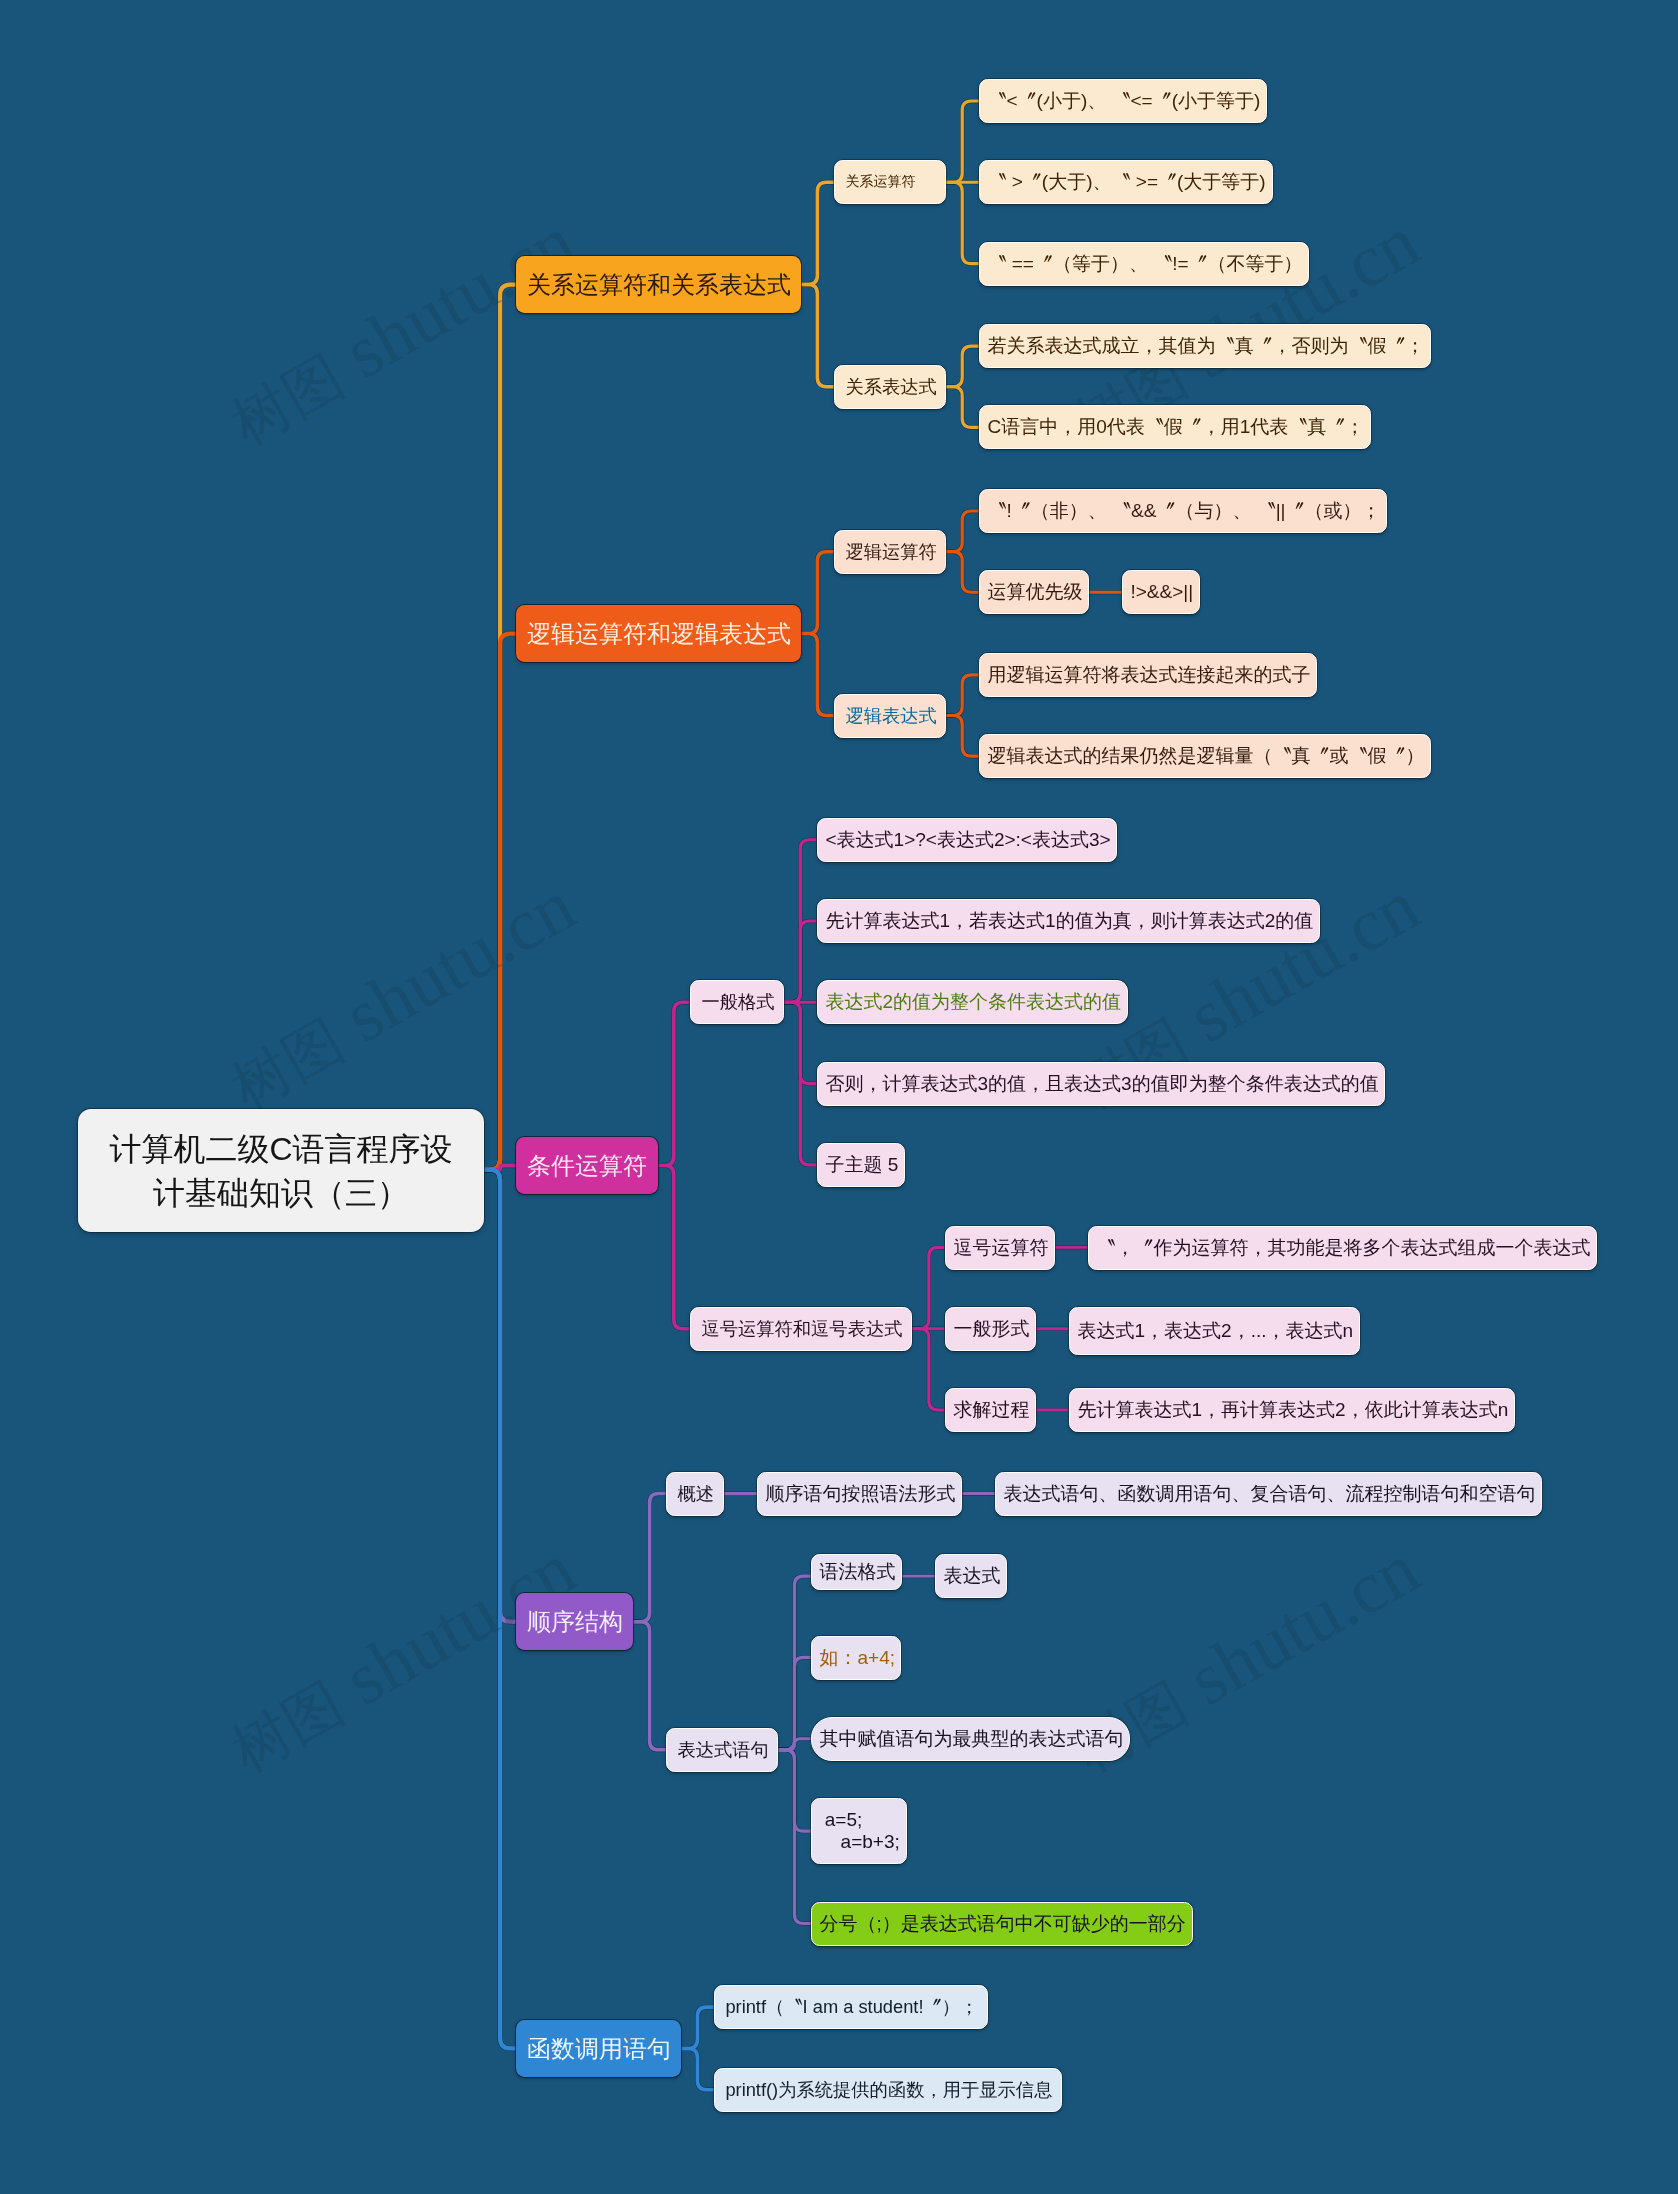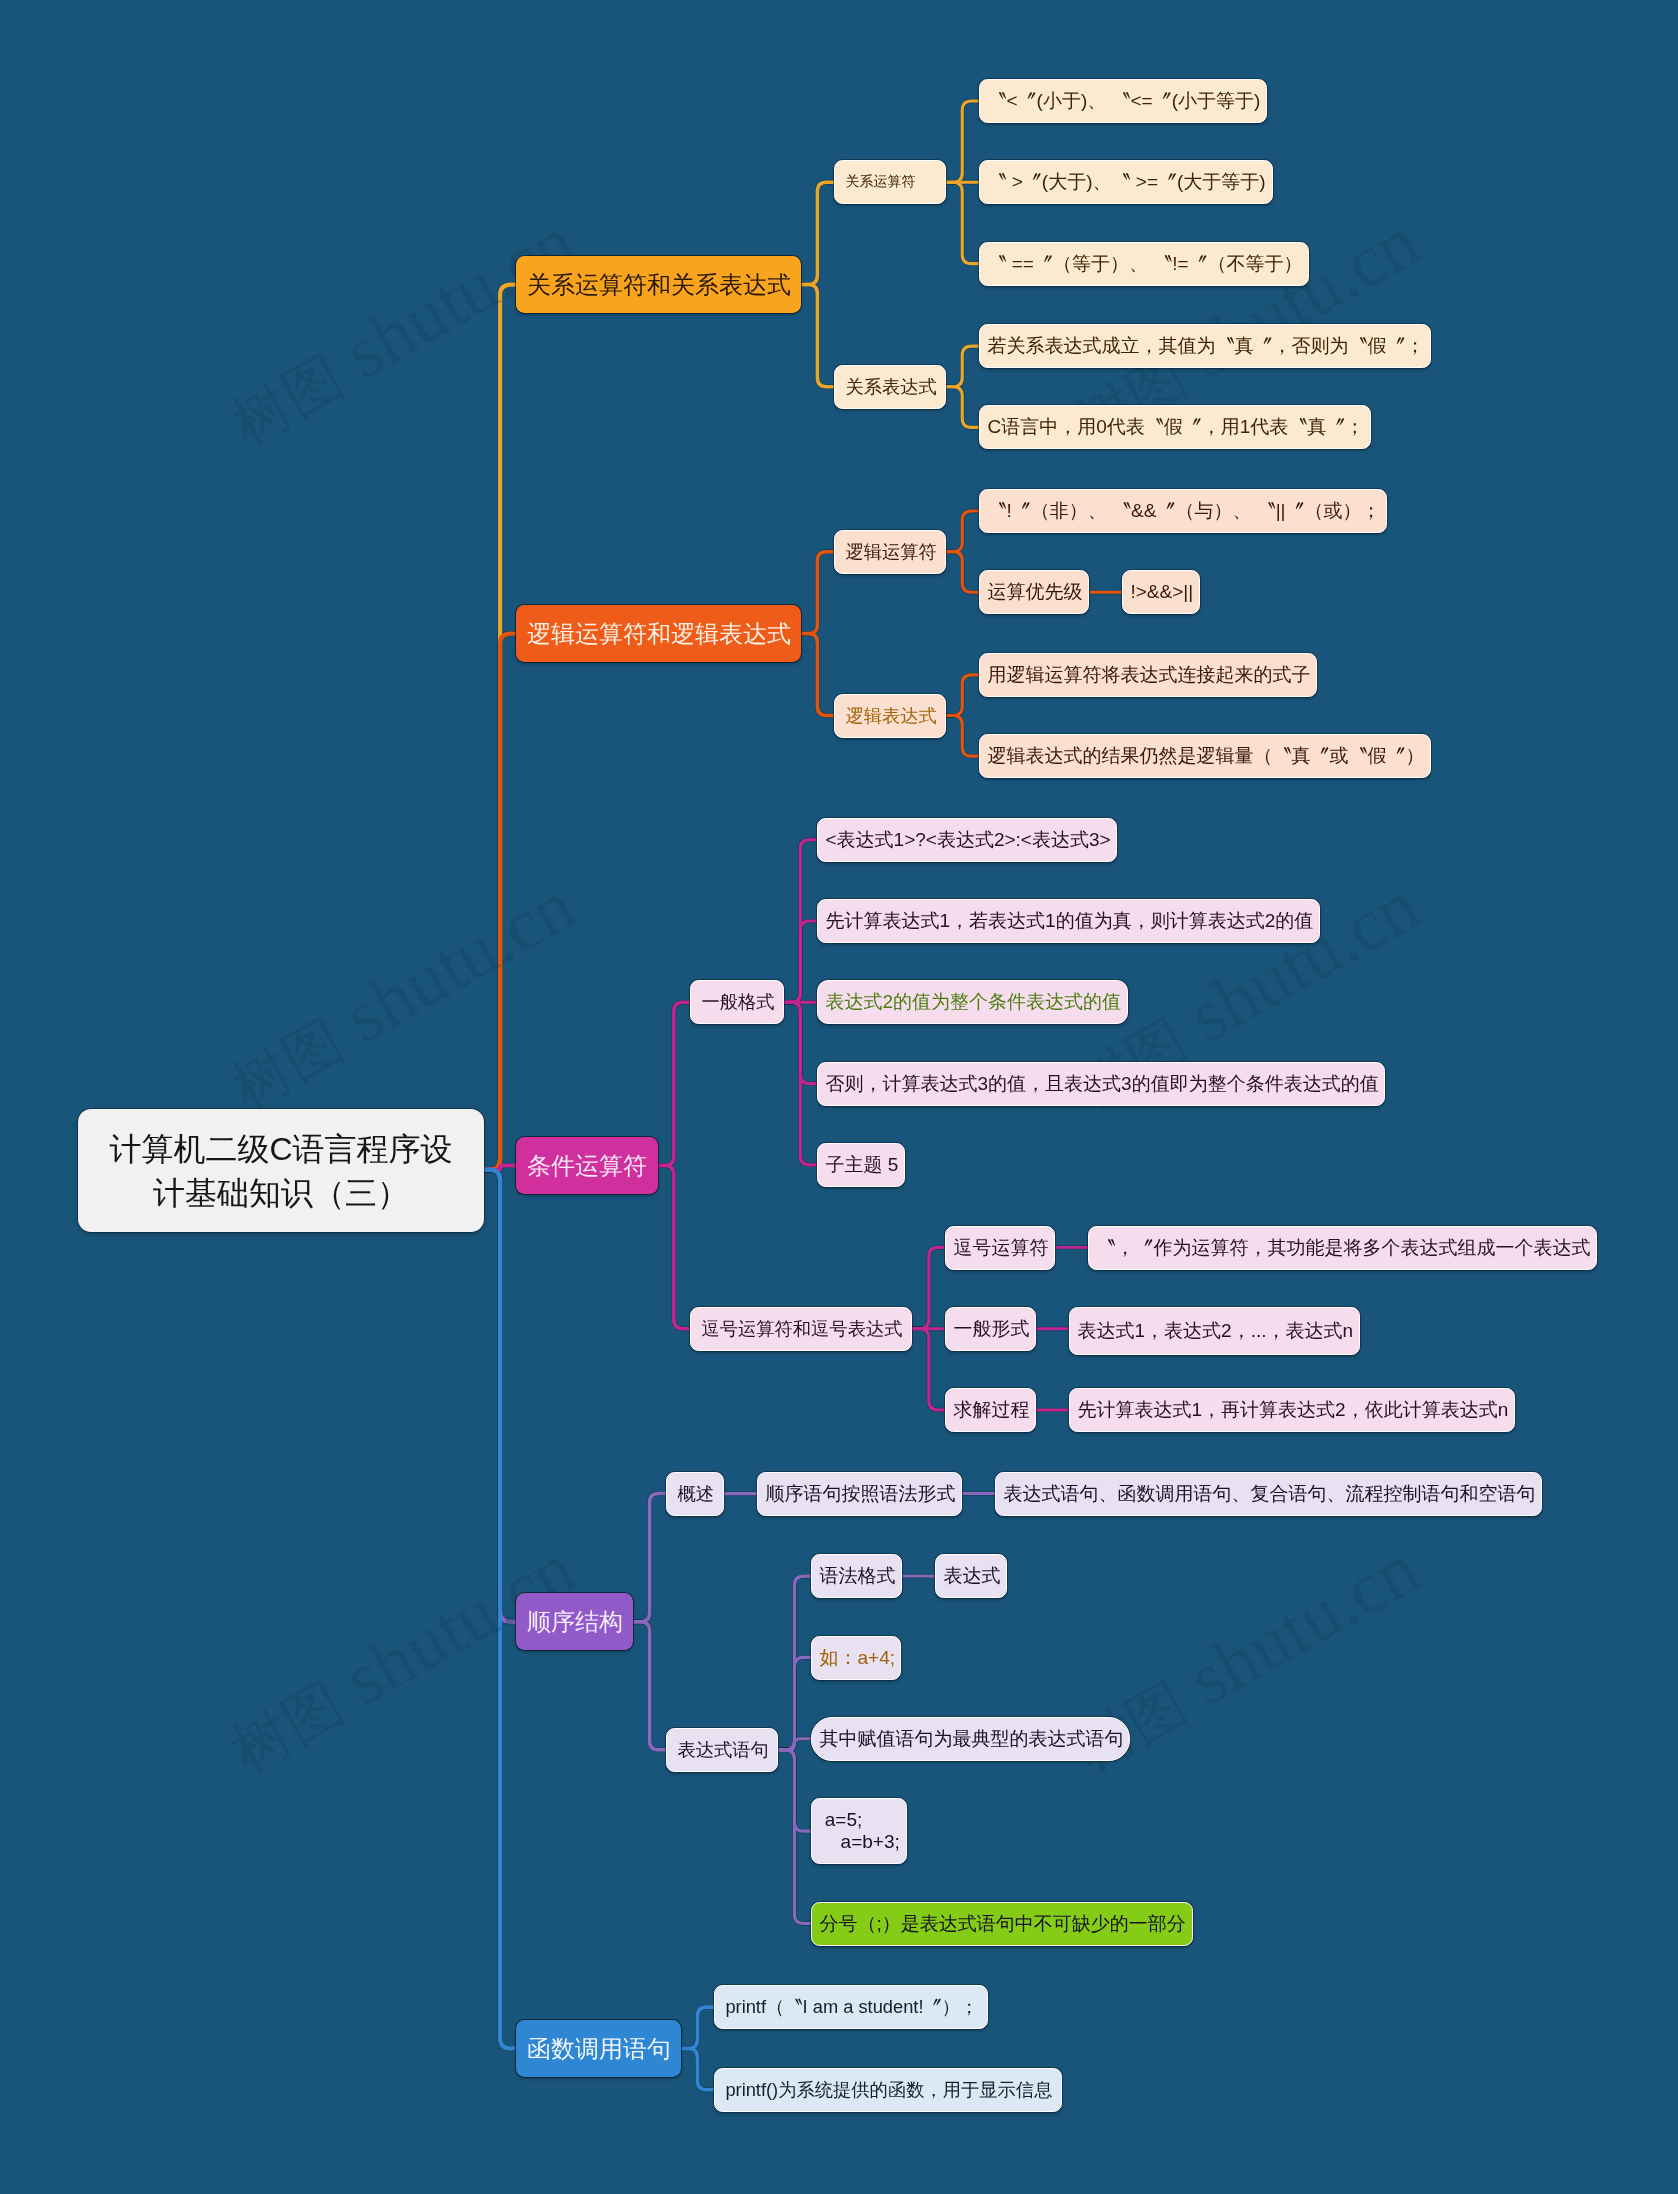--- a/index.html
+++ b/index.html
@@ -126,21 +126,21 @@
       <div class="node" style="left: 979px; top: 160px; width: 294px; height: 44px; font-size: 19px; line-height: 22px; padding-left: 7.5px; padding-right: 7.5px; background: rgb(251, 234, 207); color: rgb(61, 35, 5);"><span>〝 &gt;〞(大于)、〝 &gt;=〞(大于等于)</span></div>
       <div class="node" style="left: 979px; top: 242px; width: 330px; height: 44px; font-size: 19px; line-height: 22px; padding-left: 7.5px; padding-right: 7.5px; background: rgb(251, 234, 207); color: rgb(61, 35, 5);"><span>〝 ==〞（等于）、 〝!=〞（不等于）</span></div>
       <div class="node" style="left: 834px; top: 365px; width: 112px; height: 44px; font-size: 18.3px; line-height: 21.6px; padding-left: 10.4px; padding-right: 10.4px; background: rgb(251, 234, 207); color: rgb(61, 35, 5);"><span>关系表达式</span></div>
       <div class="node" style="left: 979px; top: 324px; width: 452px; height: 44px; font-size: 19px; line-height: 22px; padding-left: 7.5px; padding-right: 7.5px; background: rgb(251, 234, 207); color: rgb(61, 35, 5);"><span>若关系表达式成立，其值为〝真〞，否则为〝假〞；</span></div>
       <div class="node" style="left: 979px; top: 405px; width: 392px; height: 44px; font-size: 19px; line-height: 22px; padding-left: 7.5px; padding-right: 7.5px; background: rgb(251, 234, 207); color: rgb(61, 35, 5);"><span>C语言中，用0代表〝假〞，用1代表〝真〞；</span></div>
       <div class="node lv1" style="left: 516px; top: 605px; width: 285px; height: 57px; font-size: 24px; line-height: 28px; padding-left: 11px; padding-right: 11px; background: rgb(239, 91, 24); color: rgb(253, 241, 230);"><span>逻辑运算符和逻辑表达式</span></div>
       <div class="node" style="left: 834px; top: 530px; width: 112px; height: 44px; font-size: 18.3px; line-height: 21.6px; padding-left: 10.4px; padding-right: 10.4px; background: rgb(251, 224, 207); color: rgb(51, 25, 10);"><span>逻辑运算符</span></div>
       <div class="node" style="left: 979px; top: 489px; width: 408px; height: 44px; font-size: 19px; line-height: 22px; padding-left: 7.5px; padding-right: 7.5px; background: rgb(251, 224, 207); color: rgb(51, 25, 10);"><span>〝!〞（非）、 〝&amp;&amp;〞（与）、 〝||〞（或）；</span></div>
       <div class="node" style="left: 979px; top: 570px; width: 110px; height: 44px; font-size: 19px; line-height: 22px; padding-left: 7.5px; padding-right: 7.5px; background: rgb(251, 224, 207); color: rgb(51, 25, 10);"><span>运算优先级</span></div>
       <div class="node" style="left: 1122px; top: 570px; width: 78px; height: 44px; font-size: 19px; line-height: 22px; padding-left: 7.5px; padding-right: 7.5px; background: rgb(251, 224, 207); color: rgb(51, 25, 10);"><span>!&gt;&amp;&amp;&gt;||</span></div>
-      <div class="node" style="left: 834px; top: 694px; width: 112px; height: 44px; font-size: 18.3px; line-height: 21.6px; padding-left: 10.4px; padding-right: 14px; background: rgb(251, 224, 207); color: #a16207;"><span>逻辑表达式</span></div>
+      <div class="node" style="left: 834px; top: 694px; width: 112px; height: 44px; font-size: 18.3px; line-height: 21.6px; padding-left: 10.4px; padding-right: 14px; background: rgb(251, 224, 207); color: #0369a1;"><span>逻辑表达式</span></div>
       <div class="node" style="left: 979px; top: 653px; width: 338px; height: 44px; font-size: 19px; line-height: 22px; padding-left: 7.5px; padding-right: 7.5px; background: rgb(251, 224, 207); color: rgb(51, 25, 10);"><span>用逻辑运算符将表达式连接起来的式子</span></div>
       <div class="node" style="left: 979px; top: 734px; width: 452px; height: 44px; font-size: 19px; line-height: 22px; padding-left: 7.5px; padding-right: 7.5px; background: rgb(251, 224, 207); color: rgb(51, 25, 10);"><span>逻辑表达式的结果仍然是逻辑量（〝真〞或〝假〞）</span></div>
       <div class="node lv1" style="left: 516px; top: 1137px; width: 142px; height: 57px; font-size: 24px; line-height: 28px; padding-left: 11px; padding-right: 11px; background: rgb(208, 47, 158); color: rgb(252, 234, 246);"><span>条件运算符</span></div>
       <div class="node" style="left: 690px; top: 980px; width: 94px; height: 44px; font-size: 18.3px; line-height: 21.6px; padding-left: 10.4px; padding-right: 10.4px; background: rgb(245, 221, 238); color: rgb(36, 16, 36);"><span>一般格式</span></div>
       <div class="node" style="left: 817px; top: 818px; width: 300px; height: 44px; font-size: 19px; line-height: 22px; padding-left: 7.5px; padding-right: 7.5px; background: rgb(245, 221, 238); color: rgb(36, 16, 36);"><span>&lt;表达式1&gt;?&lt;表达式2&gt;:&lt;表达式3&gt;</span></div>
       <div class="node" style="left: 817px; top: 899px; width: 503px; height: 44px; font-size: 19px; line-height: 22px; padding-left: 7.5px; padding-right: 7.5px; background: rgb(245, 221, 238); color: rgb(36, 16, 36);"><span>先计算表达式1，若表达式1的值为真，则计算表达式2的值</span></div>
       <div class="node" style="left: 817px; top: 980px; width: 311px; height: 44px; font-size: 19px; line-height: 22px; padding-left: 7.5px; padding-right: 7.5px; background: rgb(245, 221, 238); color: #4d7c0f; border-radius: 11px;"><span>表达式2的值为整个条件表达式的值</span></div>
       <div class="node" style="left: 817px; top: 1062px; width: 568px; height: 44px; font-size: 19px; line-height: 22px; padding-left: 7.5px; padding-right: 7.5px; background: rgb(245, 221, 238); color: rgb(36, 16, 36);"><span>否则，计算表达式3的值，且表达式3的值即为整个条件表达式的值</span></div>
       <div class="node" style="left: 817px; top: 1143px; width: 88px; height: 44px; font-size: 19px; line-height: 22px; padding-left: 7.5px; padding-right: 7.5px; background: rgb(245, 221, 238); color: rgb(36, 16, 36);"><span>子主题 5</span></div>
       <div class="node" style="left: 690px; top: 1307px; width: 222px; height: 44px; font-size: 18.3px; line-height: 21.6px; padding-left: 10.4px; padding-right: 10.4px; background: rgb(245, 221, 238); color: rgb(36, 16, 36);"><span>逗号运算符和逗号表达式</span></div>
@@ -148,21 +148,21 @@
       <div class="node" style="left: 1088px; top: 1226px; width: 509px; height: 44px; font-size: 19px; line-height: 22px; padding-left: 7.5px; padding-right: 7.5px; background: rgb(245, 221, 238); color: rgb(36, 16, 36);"><span>〝，〞作为运算符，其功能是将多个表达式组成一个表达式</span></div>
       <div class="node" style="left: 945px; top: 1307px; width: 91px; height: 44px; font-size: 19px; line-height: 22px; padding-left: 7.5px; padding-right: 7.5px; background: rgb(245, 221, 238); color: rgb(36, 16, 36);"><span>一般形式</span></div>
       <div class="node" style="left: 1069px; top: 1307px; width: 291px; height: 48px; font-size: 19px; line-height: 22px; padding-left: 7.5px; padding-right: 7.5px; background: rgb(245, 221, 238); color: rgb(36, 16, 36);"><span>表达式1，表达式2，...，表达式n</span></div>
       <div class="node" style="left: 945px; top: 1388px; width: 91px; height: 44px; font-size: 19px; line-height: 22px; padding-left: 7.5px; padding-right: 7.5px; background: rgb(245, 221, 238); color: rgb(36, 16, 36);"><span>求解过程</span></div>
       <div class="node" style="left: 1069px; top: 1388px; width: 446px; height: 44px; font-size: 19px; line-height: 22px; padding-left: 7.5px; padding-right: 7.5px; background: rgb(245, 221, 238); color: rgb(36, 16, 36);"><span>先计算表达式1，再计算表达式2，依此计算表达式n</span></div>
       <div class="node lv1" style="left: 516px; top: 1593px; width: 117px; height: 57px; font-size: 24px; line-height: 28px; padding-left: 11px; padding-right: 11px; background: rgb(146, 89, 201); color: rgb(245, 238, 255);"><span>顺序结构</span></div>
       <div class="node" style="left: 666px; top: 1472px; width: 58px; height: 44px; font-size: 18.3px; line-height: 21.6px; padding-left: 10.4px; padding-right: 10.4px; background: rgb(231, 225, 241); color: rgb(23, 18, 34);"><span>概述</span></div>
       <div class="node" style="left: 757px; top: 1472px; width: 205px; height: 44px; font-size: 19px; line-height: 22px; padding-left: 7.5px; padding-right: 7.5px; background: rgb(231, 225, 241); color: rgb(23, 18, 34);"><span>顺序语句按照语法形式</span></div>
       <div class="node" style="left: 995px; top: 1472px; width: 547px; height: 44px; font-size: 19px; line-height: 22px; padding-left: 7.5px; padding-right: 7.5px; background: rgb(231, 225, 241); color: rgb(23, 18, 34);"><span>表达式语句、函数调用语句、复合语句、流程控制语句和空语句</span></div>
       <div class="node" style="left: 666px; top: 1728px; width: 112px; height: 44px; font-size: 18.3px; line-height: 21.6px; padding-left: 10.4px; padding-right: 10.4px; background: rgb(231, 225, 241); color: rgb(23, 18, 34);"><span>表达式语句</span></div>
-      <div class="node" style="left: 811px; top: 1554px; width: 91px; height: 44px; font-size: 19px; line-height: 22px; padding-left: 7.5px; padding-right: 7.5px; background: rgb(231, 225, 241); color: rgb(23, 18, 34);"><span>语法格式</span></div>
+      <div class="node" style="left: 811px; top: 1554px; width: 91px; height: 36px; font-size: 19px; line-height: 22px; padding-left: 7.5px; padding-right: 7.5px; background: rgb(231, 225, 241); color: rgb(23, 18, 34);"><span>语法格式</span></div>
       <div class="node" style="left: 935px; top: 1554px; width: 72px; height: 44px; font-size: 19px; line-height: 22px; padding-left: 7.5px; padding-right: 7.5px; background: rgb(231, 225, 241); color: rgb(23, 18, 34);"><span>表达式</span></div>
       <div class="node" style="left: 811px; top: 1636px; width: 90px; height: 44px; font-size: 19px; line-height: 22px; padding-left: 7.5px; padding-right: 7.5px; background: rgb(231, 225, 241); color: #a16207;"><span>如：a+4;</span></div>
       <div class="node" style="left: 811px; top: 1717px; width: 319px; height: 44px; font-size: 19px; line-height: 22px; padding-left: 7.5px; padding-right: 7.5px; background: rgb(231, 225, 241); color: rgb(23, 18, 34); border-radius: 21px;"><span>其中赋值语句为最典型的表达式语句</span></div>
       <div class="node" style="left: 811px; top: 1798px; width: 96px; height: 66px; font-size: 19px; line-height: 22px; padding-left: 7.5px; padding-right: 7.5px; background: rgb(231, 225, 241); color: rgb(23, 18, 34);"><span> a=5;
     a=b+3;</span></div>
       <div class="node" style="left: 811px; top: 1902px; width: 382px; height: 44px; font-size: 19px; line-height: 22px; padding-left: 7.5px; padding-right: 7.5px; background: #84cc16; color: rgb(23, 18, 34);"><span>分号（;）是表达式语句中不可缺少的一部分</span></div>
       <div class="node lv1" style="left: 516px; top: 2020px; width: 165px; height: 57px; font-size: 24px; line-height: 28px; padding-left: 11px; padding-right: 11px; background: rgb(47, 134, 210); color: rgb(239, 246, 253);"><span>函数调用语句</span></div>
       <div class="node" style="left: 714px; top: 1985px; width: 274px; height: 44px; font-size: 18.3px; line-height: 21.6px; padding-left: 10.4px; padding-right: 10.4px; background: rgb(220, 232, 243); color: rgb(17, 32, 45);"><span>printf（〝I am a student!〞）；</span></div>
       <div class="node" style="left: 714px; top: 2068px; width: 348px; height: 44px; font-size: 18.3px; line-height: 21.6px; padding-left: 10.4px; padding-right: 10.4px; background: rgb(220, 232, 243); color: rgb(17, 32, 45);"><span>printf()为系统提供的函数，用于显示信息</span></div>
       <div class="node root" style="left: 78px; top: 1109px; width: 406px; height: 123px; font-size: 32px; line-height: 44px; background: rgb(241, 241, 241); color: rgb(22, 22, 22);"><span>计算机二级C语言程序设

